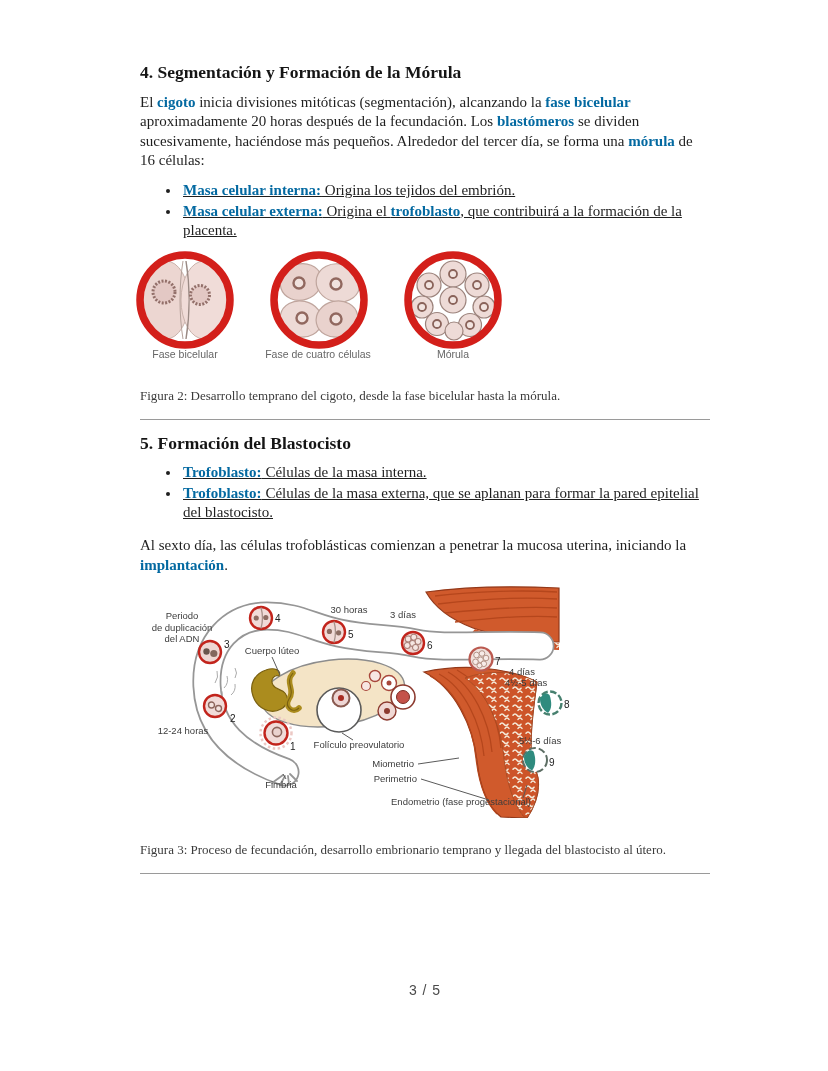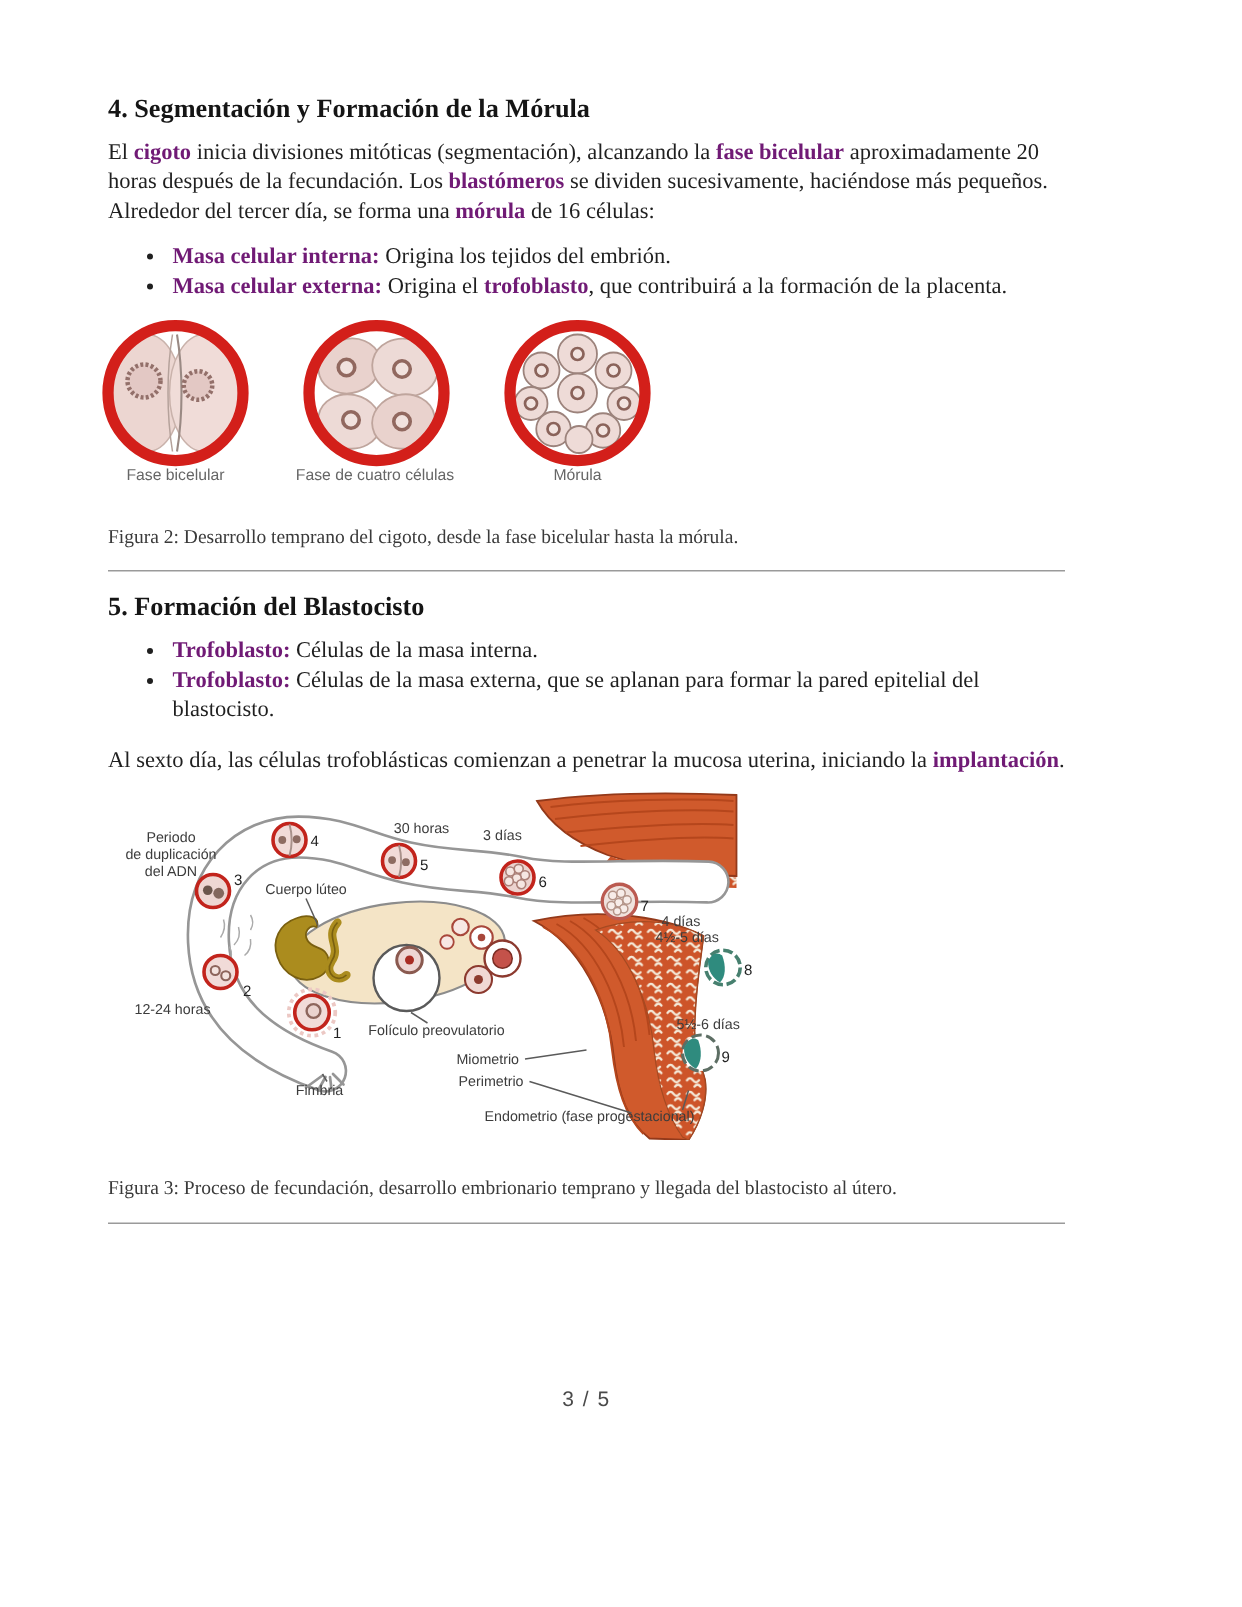--- a/index.html
+++ b/index.html
@@ -1,32 +1,32 @@
 <!DOCTYPE html>
 <html><head>
 <meta charset="utf-8">
 <style>
   html,body { margin:0; padding:0; }
   body {
     width:828px; height:1071px; background:#ffffff;
     font-family:"Liberation Serif", serif; color:#1f1f1f;
     overflow:hidden;
   }
-  .content { padding:62px 118px 0 72px; }
+  .content { padding:62px 118px 0 120px;margin-left:20px; }
   h2 {
     font-size:17.5px; line-height:1.25; margin:0 0 9px 0;
     color:#151515; font-weight:bold;
   }
   p.body { font-size:15px; line-height:1.29; margin:0 0 11px 0; }
   ul.doc-list {
     margin:2px 0 6px 0; padding-left:41px;
     font-size:15px; line-height:1.29;
   }
-  ul.doc-list li { margin:0 0 1px 0; padding-left:2px; }
-  b { font-weight:bold; color:#701a75; }
+  ul.doc-list li { margin:0 0 1px 0; padding-left:2px;text-decoration:underline; }
+  b { font-weight:bold; color:#0369a1; }
   .figsvg { display:block; margin:10px 0 0 -5px; }
   .fig3wrap { margin-top:6px; }
   .caption {
     font-size:13px; color:#3a3a3a;
     margin:24px 0 0 0; line-height:1.25;
   }
   hr.rule { border:none; border-top:1px solid #9a9a9a; margin:14px 0 13px 0; }
   .pagenum {
     text-align:center; margin-top:108px;
     font-family:"Liberation Sans", sans-serif;

